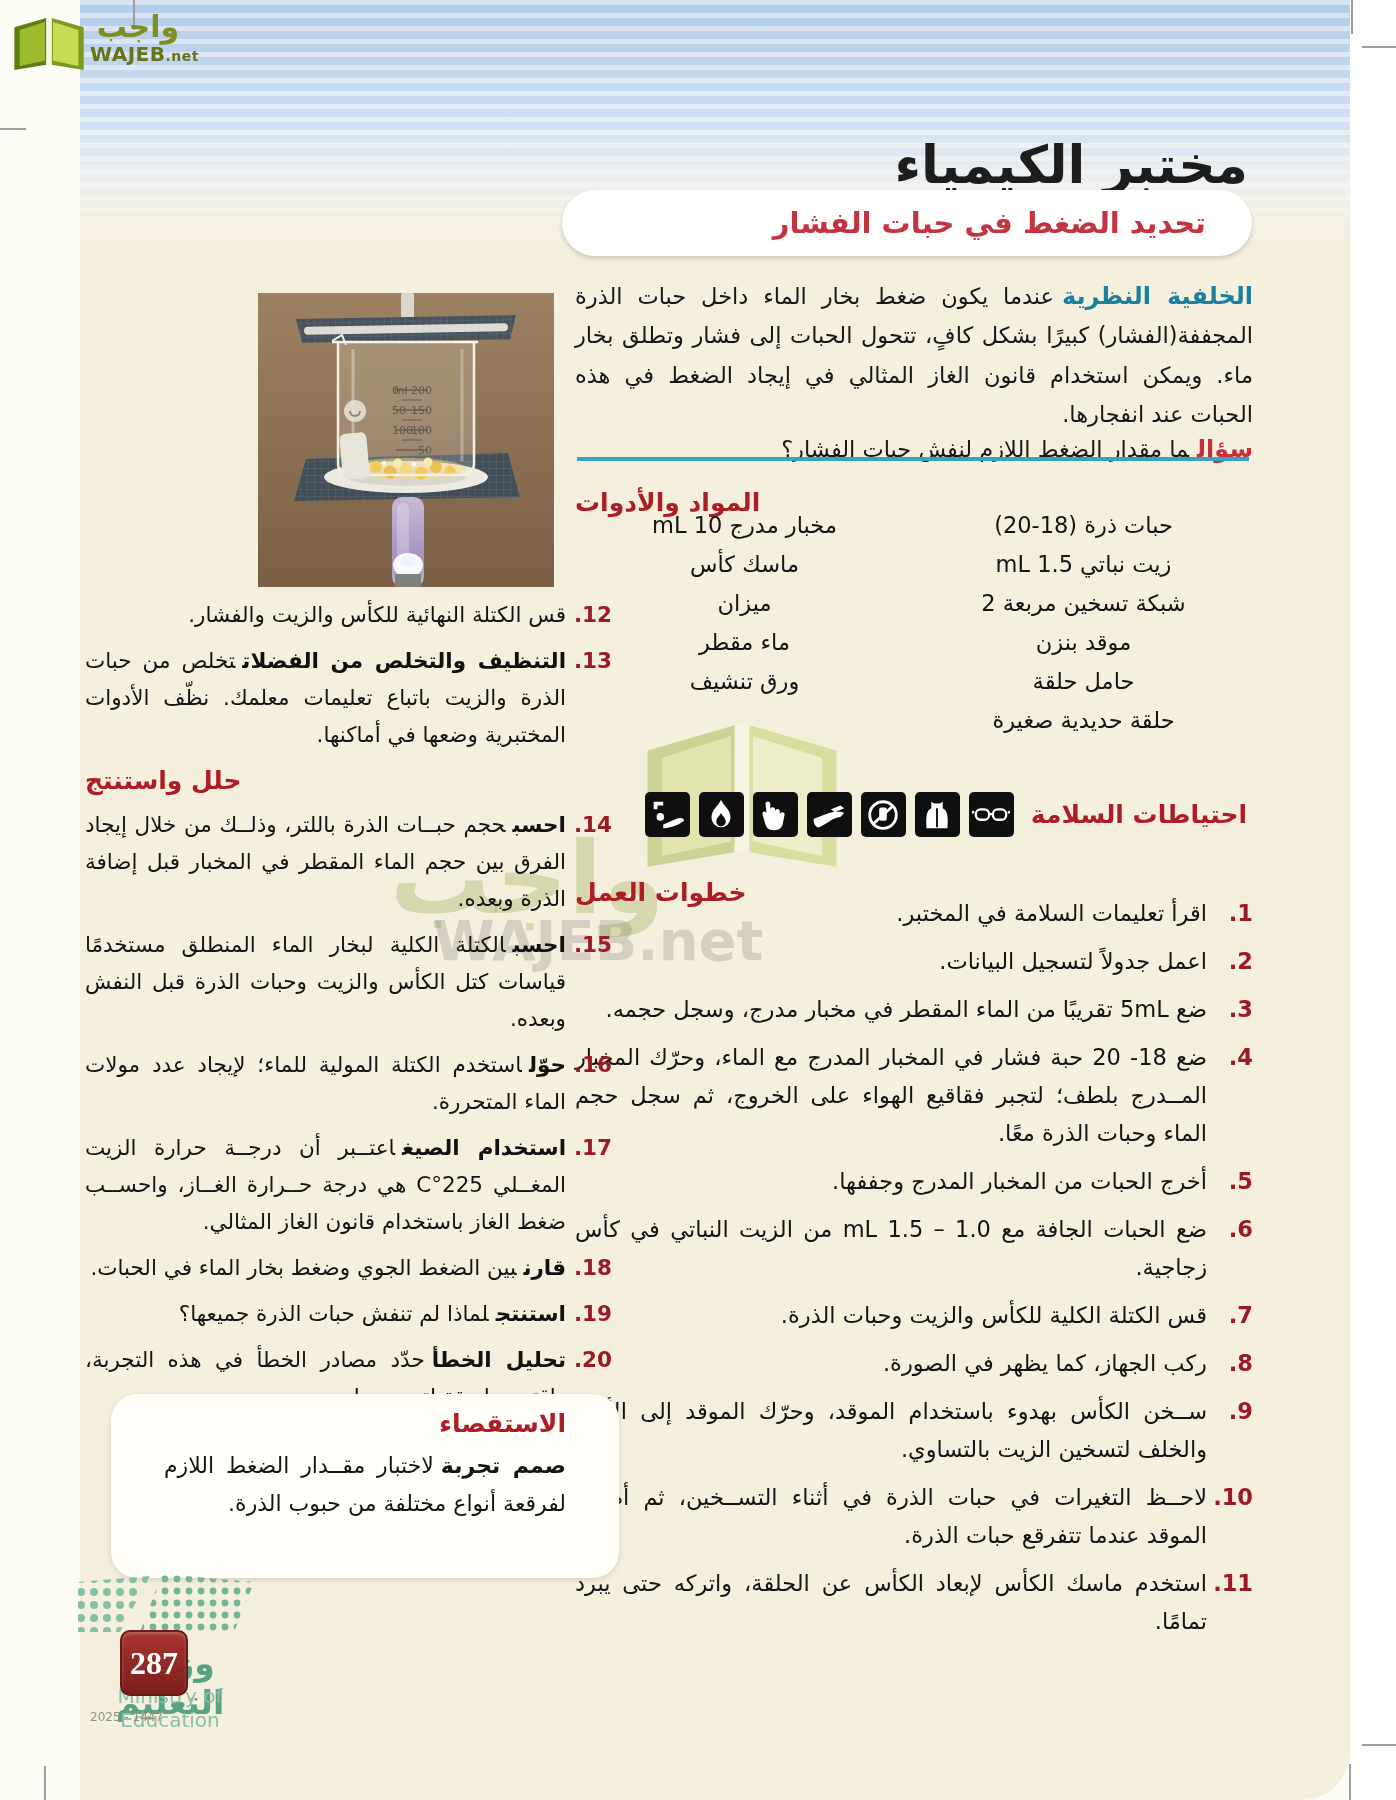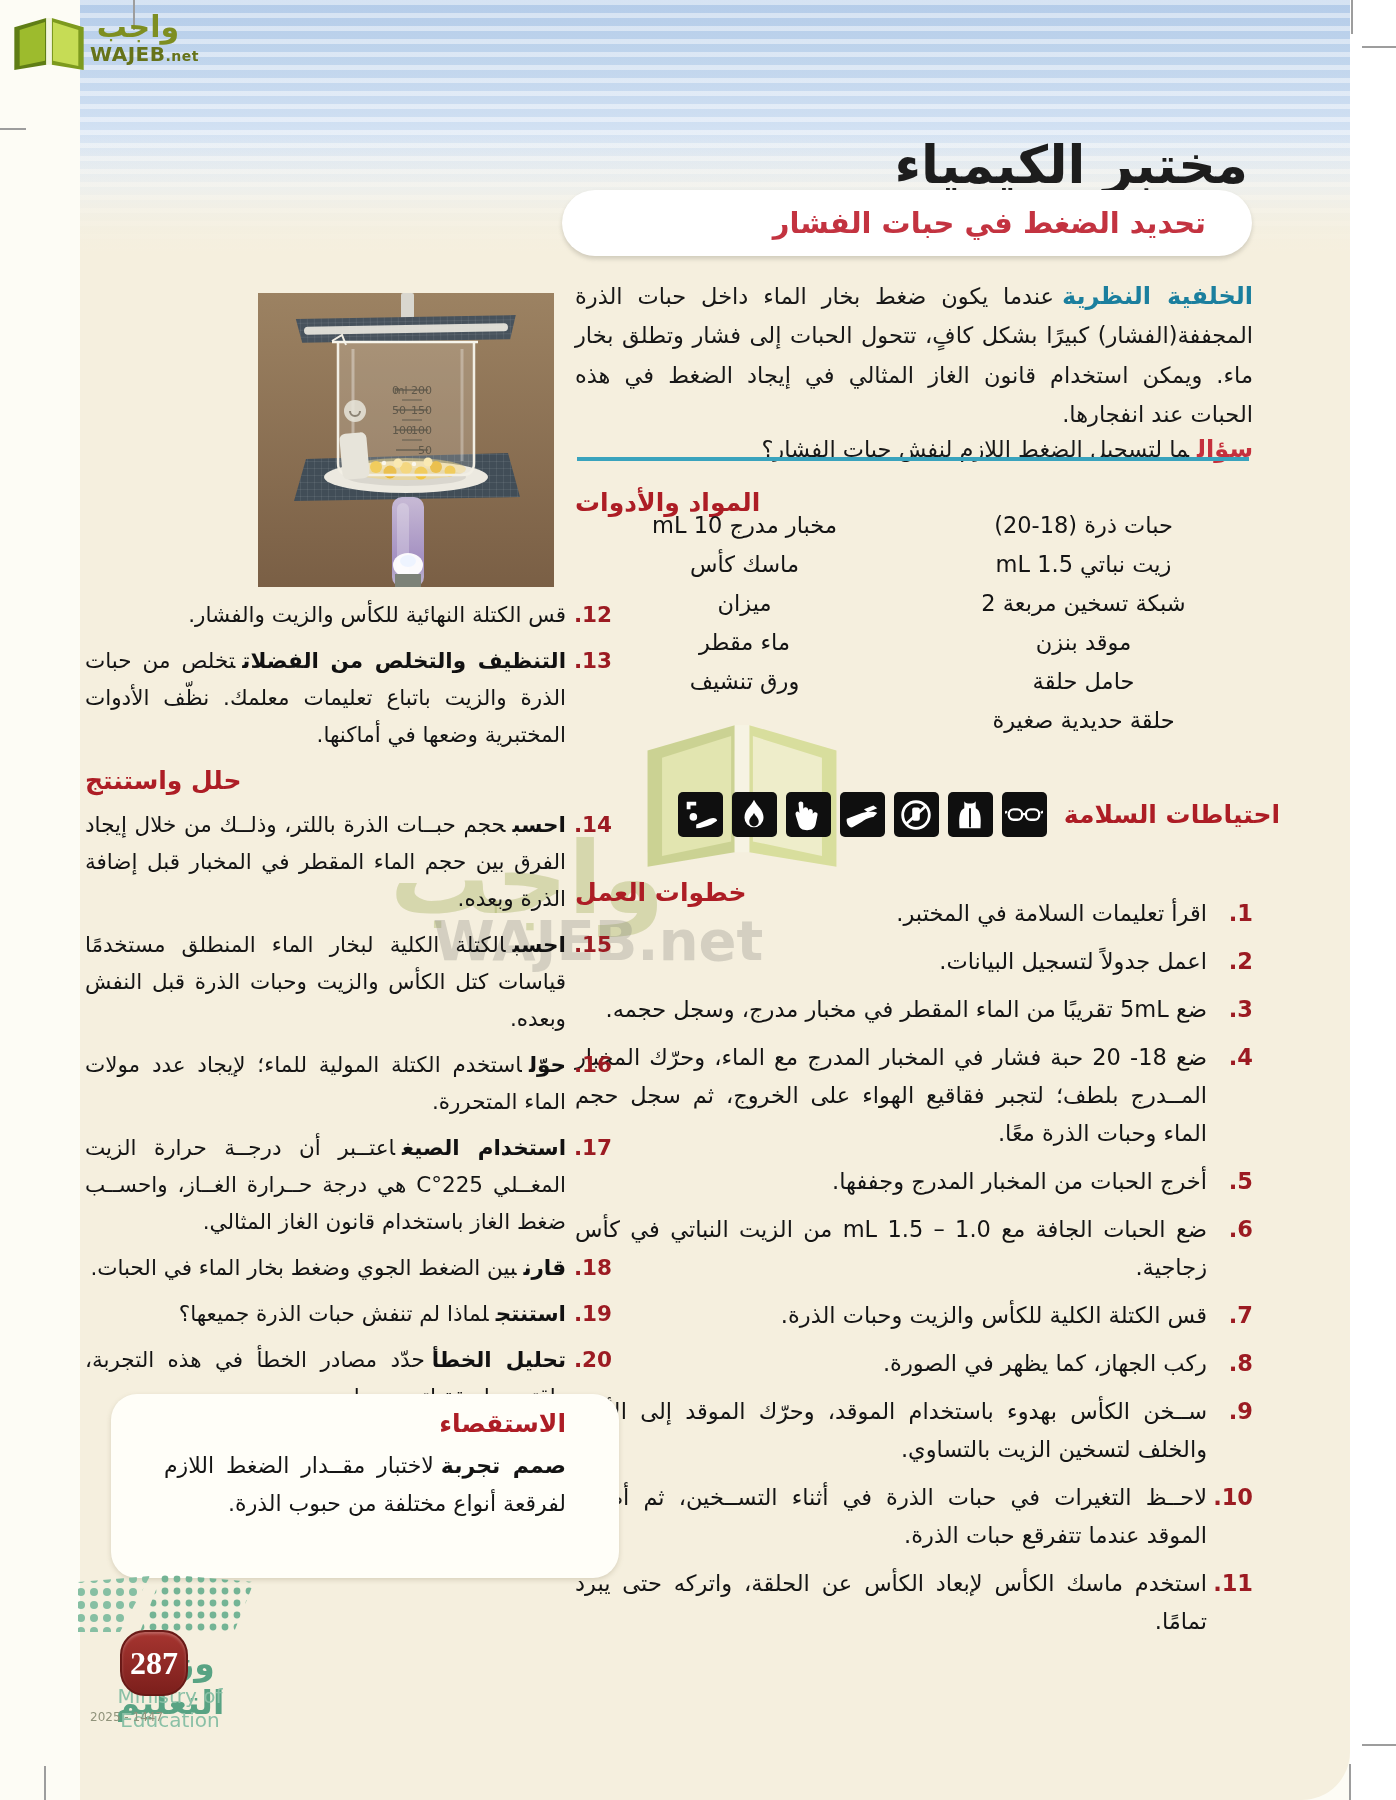--- a/index.html
+++ b/index.html
@@ -39,21 +39,21 @@
   .question{position:absolute;top:412px;left:575px;width:678px;direction:rtl;font-size:22.5px;color:#171717;}
   .question b{color:#c5303c;font-size:24px;margin-left:8px;}
   .rule{position:absolute;top:457px;left:577px;width:672px;height:4px;background:#39a3bd;}
 
   .sec-head{color:#ad1d25;font-size:25px;font-weight:bold;text-align:left;direction:rtl;}
   .mat-head{position:absolute;top:467px;left:575px;width:678px;}
   .materials{position:absolute;top:506px;left:575px;width:678px;direction:rtl;display:flex;}
   .mcol{width:50%;text-align:center;font-size:22.5px;line-height:39px;color:#141414;}
   .mcol div{white-space:nowrap;}
 
-  .safety{position:absolute;top:792px;left:602px;width:678px;direction:rtl;display:flex;align-items:center;gap:9px;}
+  .safety{position:absolute;top:792px;left:569px;width:678px;direction:rtl;display:flex;align-items:center;gap:9px;}
   .safety .sec-head{margin-left:8px;}
   .sicon{width:45px;height:45px;background:#0f0f0f;border-radius:5px;display:flex;align-items:center;justify-content:center;flex:0 0 auto;}
 
   .steps-head{position:absolute;top:857px;left:575px;width:678px;}
   .steps{position:absolute;top:894px;left:575px;width:678px;direction:rtl;}
   .step{display:flex;direction:rtl;margin-bottom:10px;font-size:22.5px;line-height:38px;}
   .step .num{width:46px;flex:0 0 auto;font-weight:bold;color:#9c1b22;text-align:right;padding-left:8px;box-sizing:border-box;}
   .step .txt{flex:1;text-align:justify;color:#141414;}
   .step .txt b{margin-left:7px;color:#111;}
 
@@ -66,21 +66,21 @@
   .inq-text{font-size:22px;line-height:38px;text-align:justify;color:#141414;}
   .inq-text b{margin-left:7px;}
 
   .photo{position:absolute;left:258px;top:293px;width:296px;height:294px;}
 
   .ministry{position:absolute;left:70px;top:1572px;width:210px;height:170px;}
   .min-dots{position:absolute;left:6px;top:2px;}
   .min-ar{position:absolute;left:0;top:72px;width:200px;text-align:center;font-size:33px;font-weight:bold;color:#58a383;direction:rtl;}
   .min-en{position:absolute;left:0;top:112px;width:200px;text-align:center;font-size:20px;color:#8ac0a6;direction:ltr;}
   .min-years{position:absolute;left:20px;top:138px;font-size:12px;color:#90937b;direction:ltr;}
-  .badge{position:absolute;left:120px;top:1630px;width:64px;height:62px;border-radius:25px;background:linear-gradient(180deg,#a63530,#7c1f1c);border:2px solid #691a17;box-shadow:inset 0 2px 3px rgba(255,255,255,0.25);display:flex;align-items:center;justify-content:center;z-index:4;}
+  .badge{position:absolute;left:120px;top:1630px;width:64px;height:62px;border-radius:10px;background:linear-gradient(180deg,#a63530,#7c1f1c);border:2px solid #691a17;box-shadow:inset 0 2px 3px rgba(255,255,255,0.25);display:flex;align-items:center;justify-content:center;z-index:4;}
   .badge span{color:#ffffff;font-size:32px;font-weight:bold;font-family:"Liberation Serif","DejaVu Serif",serif;}
 </style>
 </head>
 <body>
 
 <div class="canvas">
   <div class="paper"></div>
   <div class="banner"></div>
   <div class="right-margin"></div>
 
@@ -121,21 +121,21 @@
   <div class="content">
 
     <h1 class="page-title">مختبر الكيمياء</h1>
 
     <div class="pill">
       <span class="pill-text">تحديد الضغط في حبات الفشار</span>
     </div>
 
     <p class="theory"><b>الخلفية النظرية</b><span>عندما يكون ضغط بخار الماء داخل حبات الذرة المجففة(الفشار) كبيرًا بشكل كافٍ، تتحول الحبات إلى فشار وتطلق بخار ماء. ويمكن استخدام قانون الغاز المثالي في إيجاد الضغط في هذه الحبات عند انفجارها.</span></p>
 
-    <p class="question"><b>سؤال</b><span>ما لتسجيل الضغط اللازم لنفش حبات الفشار؟</span></p>
+    <p class="question"><b>سؤال</b><span>ما مقدار الضغط اللازم لنفش حبات الفشار؟</span></p>
     <div class="rule"></div>
 
     <h2 class="sec-head mat-head" style="position:absolute;">المواد والأدوات</h2>
     <div class="materials">
       <div class="mcol">
         <div>حبات ذرة (18-20)</div>
         <div>زيت نباتي 1.5 mL</div>
         <div>شبكة تسخين مربعة 2</div>
         <div>موقد بنزن</div>
         <div>حامل حلقة</div>

